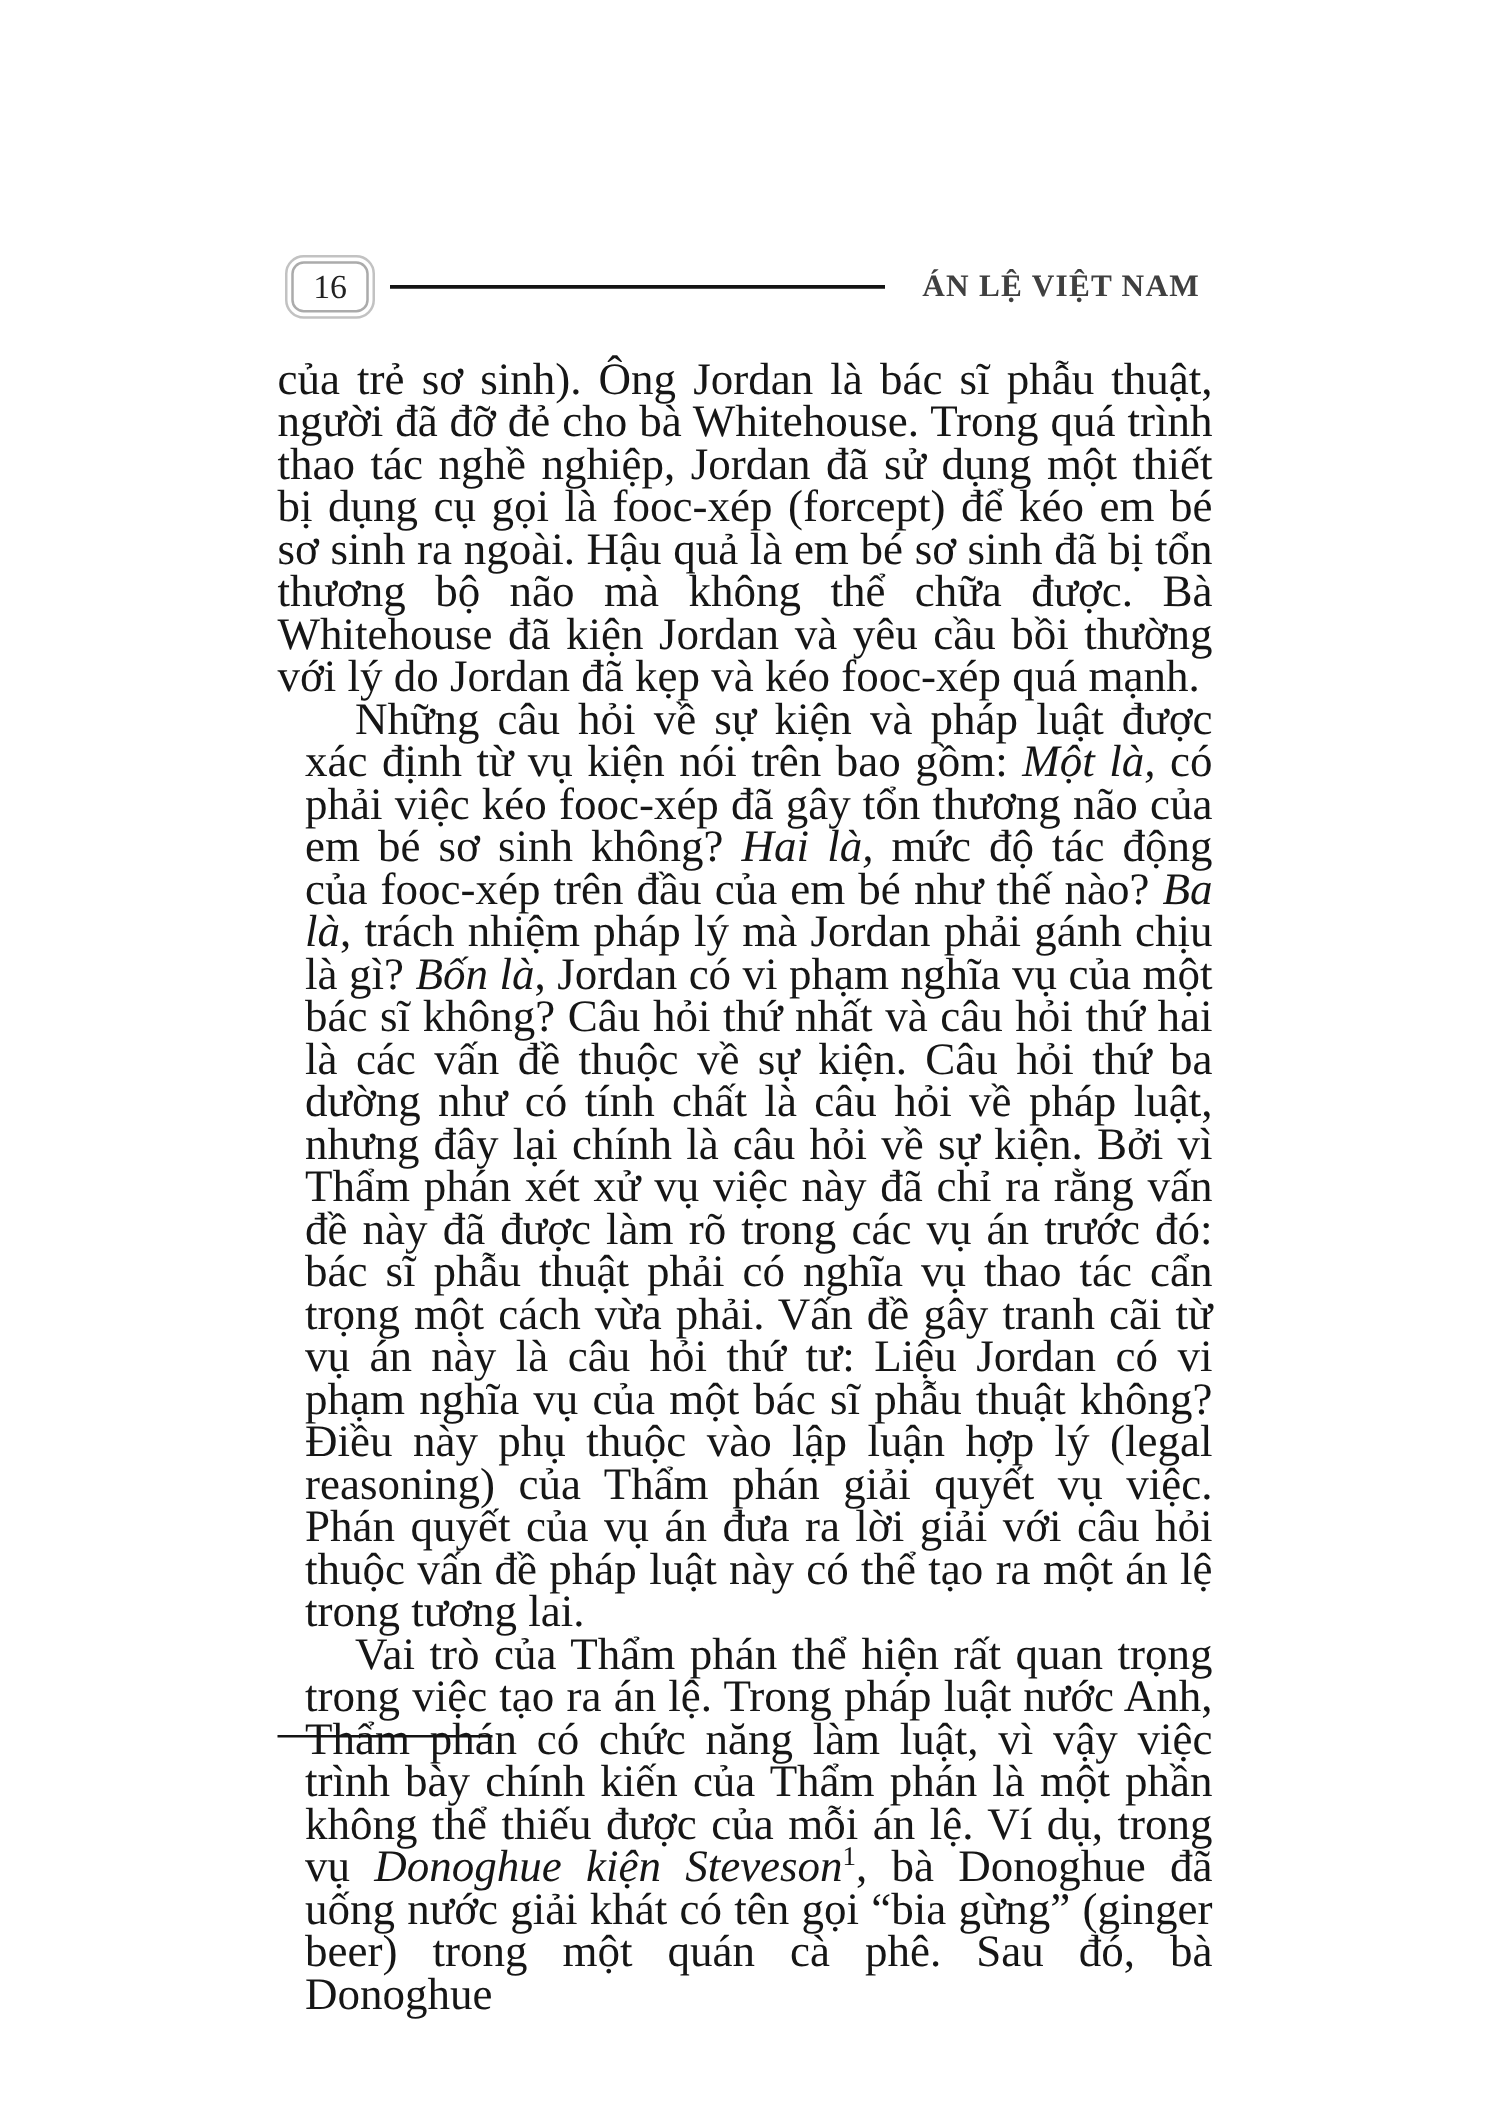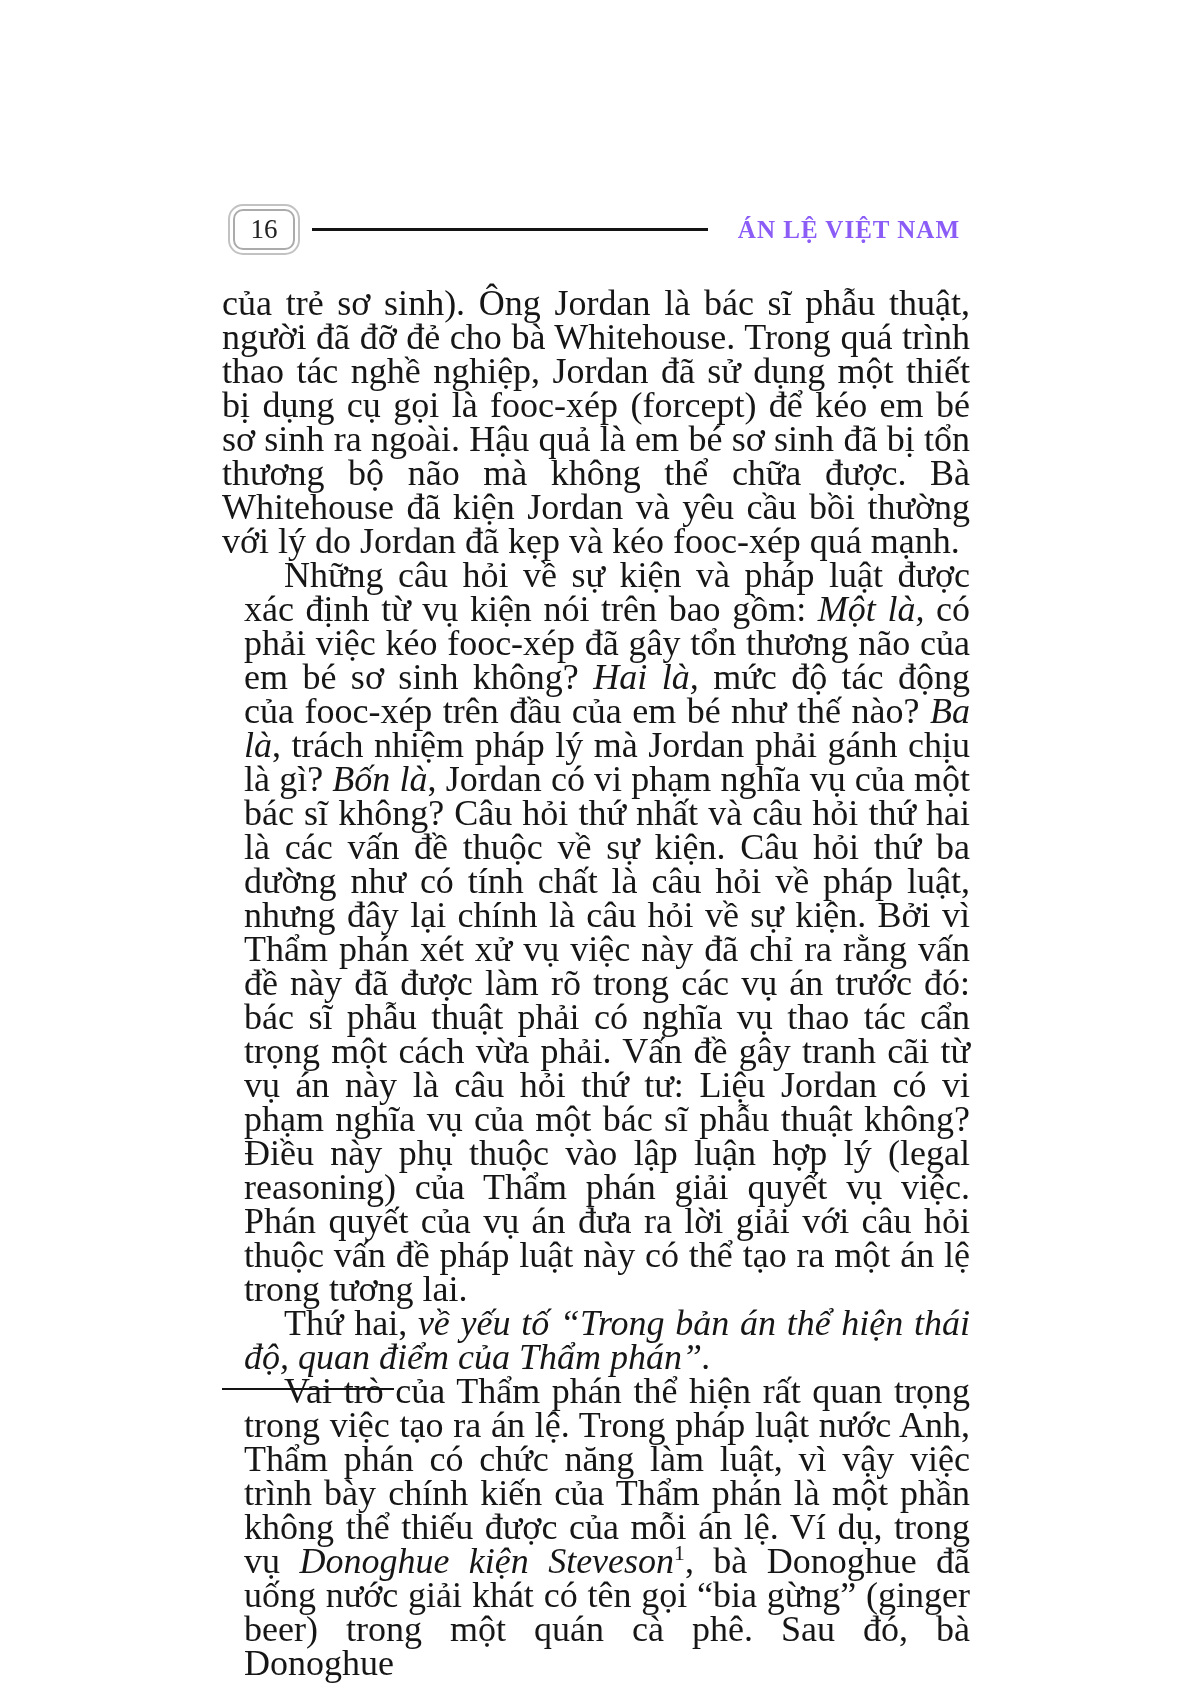--- a/index.html
+++ b/index.html
@@ -47,21 +47,21 @@
     height: 3px;
     background: #141414;
     margin: 0 30px 0 12px;
   }
   .book-title {
     flex: 0 0 auto;
     font-weight: bold;
     font-size: 25px;
     letter-spacing: 1px;
     white-space: nowrap;
-    color: #8b5cf6;
+    color: #404040;
   }
 
   
   .body-text {
     position: absolute;
     left: 222px;
     top: 286px;
     width: 748px;
     text-align: justify;
     font-size: 36px;
@@ -103,21 +103,20 @@
     <div class="pagenum-box">
       <div class="pagenum-inner">16</div>
     </div>
     <div class="header-rule"></div>
     <div class="book-title">ÁN LỆ VIỆT NAM</div>
   </div>
 
   <div class="body-text">
       <p><span>của trẻ sơ sinh). Ông Jordan là bác sĩ phẫu thuật, người đã đỡ đẻ cho bà Whitehouse. Trong quá trình thao tác nghề nghiệp, Jordan đã sử dụng một thiết bị dụng cụ gọi là fooc-xép (forcept) để kéo em bé sơ sinh ra ngoài. Hậu quả là em bé sơ sinh đã bị tổn thương bộ não mà không thể chữa được. Bà Whitehouse đã kiện Jordan và yêu cầu bồi thường với lý do Jordan đã kẹp và kéo fooc-xép quá mạnh.</span></p>
       <p class="indent"><span>Những câu hỏi về sự kiện và pháp luật được xác định từ vụ kiện nói trên bao gồm: </span><em>Một là,</em><span> có phải việc kéo fooc-xép đã gây tổn thương não của em bé sơ sinh không? </span><em>Hai là,</em><span> mức độ tác động của fooc-xép trên đầu của em bé như thế nào? </span><em>Ba là</em><span>, trách nhiệm pháp lý mà Jordan phải gánh chịu là gì? </span><em>Bốn là</em><span>, Jordan có vi phạm nghĩa vụ của một bác sĩ không? Câu hỏi thứ nhất và câu hỏi thứ hai là các vấn đề thuộc về sự kiện. Câu hỏi thứ ba dường như có tính chất là câu hỏi về pháp luật, nhưng đây lại chính là câu hỏi về sự kiện. Bởi vì Thẩm phán xét xử vụ việc này đã chỉ ra rằng vấn đề này đã được làm rõ trong các vụ án trước đó: bác sĩ phẫu thuật phải có nghĩa vụ thao tác cẩn trọng một cách vừa phải. Vấn đề gây tranh cãi từ vụ án này là câu hỏi thứ tư: Liệu Jordan có vi phạm nghĩa vụ của một bác sĩ phẫu thuật không? Điều này phụ thuộc vào lập luận hợp lý (legal reasoning) của Thẩm phán giải quyết vụ việc. Phán quyết của vụ án đưa ra lời giải với câu hỏi thuộc vấn đề pháp luật này có thể tạo ra một án lệ trong tương lai.</span></p>
-      <p class="indent"><span>Thứ hai, </span><em>về yếu tố “Trong bản án thể hiện thái độ, quan điểm của Thẩm phán”.</em></p>
       <p class="indent"><span>Vai trò của Thẩm phán thể hiện rất quan trọng trong việc tạo ra án lệ. Trong pháp luật nước Anh, Thẩm phán có chức năng làm luật, vì vậy việc trình bày chính kiến của Thẩm phán là một phần không thể thiếu được của mỗi án lệ. Ví dụ, trong vụ </span><em>Donoghue kiện Steveson</em><sup>1</sup><span>, bà Donoghue đã uống nước giải khát có tên gọi “bia gừng” (ginger beer) trong một quán cà phê. Sau đó, bà Donoghue</span></p>
     </div>
 
   <div class="footnote">
     <div class="footnote-rule"></div>
   </div>
 
 </div>
 
 </body></html>

